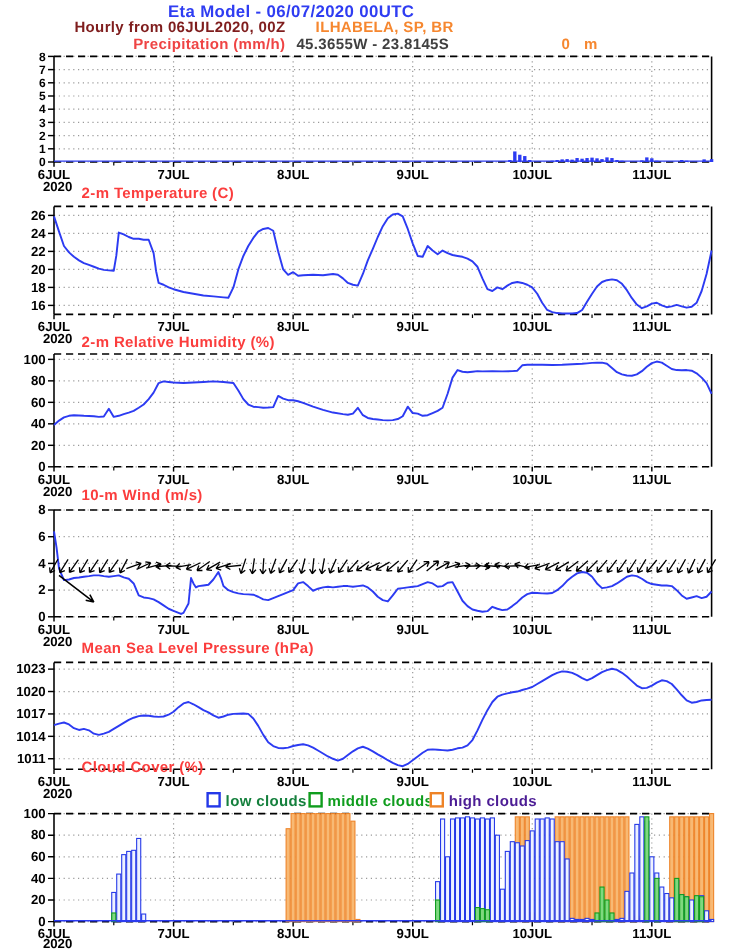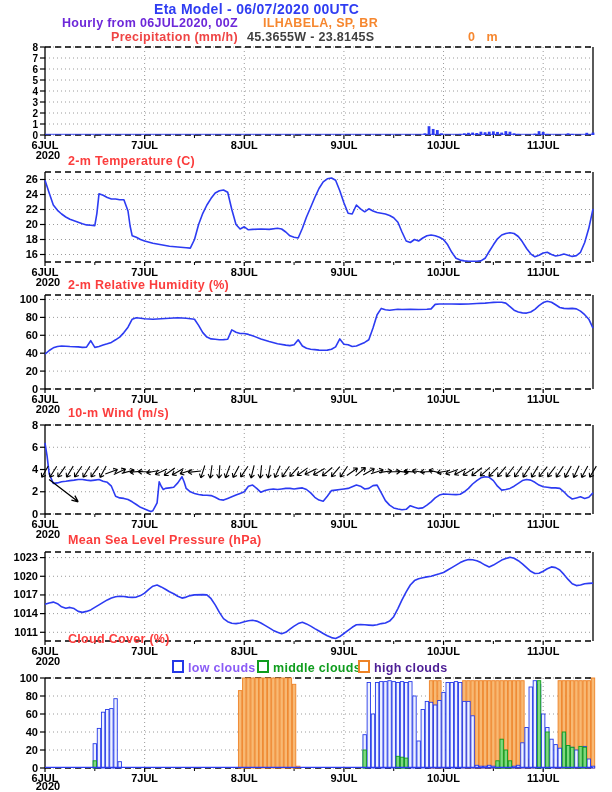--- a/index.html
+++ b/index.html
@@ -1,19 +1,19 @@
 <!DOCTYPE html>
 <html><head>
 <meta charset="utf-8">
 <style>
   html,body{margin:0;padding:0;background:#fff;}
   #page{position:relative;width:612px;height:792px;background:#ffffff;overflow:hidden;
         font-family:"Liberation Sans",sans-serif;}
   .t{position:absolute;white-space:pre;font-weight:bold;letter-spacing:.3px;}
-  .hdr{font-size:14px;margin-left:14px;}
+  .hdr{font-size:14px;}
   .sub{font-size:12.5px;}
   .ptitle{font-size:12.5px;}
   .leg{font-size:12.5px;}
   .sq{display:inline-block;width:8px;height:9px;background:#fff;border:2px solid #000;
       vertical-align:-1px;margin-right:4px;}
   #plots{position:absolute;left:0;top:0;}
 </style>
 </head>
 <body>
 
@@ -668,28 +668,28 @@
           <rect x="566.3909090909091" y="745.5" width="3.4" height="22.5" fill="#7fd97f" stroke="#0f9d1d" stroke-width="0.9"></rect>
           <rect x="570.5424242424242" y="747.3" width="3.4" height="20.700000000000045" fill="#7fd97f" stroke="#0f9d1d" stroke-width="0.9"></rect>
           <rect x="578.8454545454545" y="746.4" width="3.4" height="21.600000000000023" fill="#7fd97f" stroke="#0f9d1d" stroke-width="0.9"></rect>
           <rect x="582.9969696969697" y="747.3" width="3.4" height="20.700000000000045" fill="#7fd97f" stroke="#0f9d1d" stroke-width="0.9"></rect>
           <line x1="45" y1="767.3" x2="593" y2="767.3" stroke="#2c3bf2" stroke-width="1.2"></line>
         </g>
       </svg>
     </div>
 
   <div class="t hdr" style="left:140px;top:1px;color:#2f3df2;">Eta Model - 06/07/2020 00UTC</div>
-  <div class="t sub" style="left:62px;top:16px;color:#6d28d9;">Hourly from 06JUL2020, 00Z</div>
+  <div class="t sub" style="left:62px;top:16px;color:#7f1d1d;">Hourly from 06JUL2020, 00Z</div>
   <div class="t sub" style="left:263px;top:16px;color:#f6872f;">ILHABELA, SP, BR</div>
   <div class="t sub" style="left:247px;top:30px;color:#404040;">45.3655W - 23.8145S</div>
   <div class="t sub" style="left:468px;top:30px;color:#f6872f;"><span>0</span>&nbsp;&nbsp;&nbsp;<span>m</span></div>
 
   <div class="t ptitle" style="left:68px;top:30px;color:#ef4444;padding-left:43px;">Precipitation (mm/h)</div>
   <div class="t ptitle" style="left:68px;top:154px;color:#fb3d3d;">2-m Temperature (C)</div>
   <div class="t ptitle" style="left:68px;top:278px;color:#fb3d3d;">2-m Relative Humidity (%)</div>
   <div class="t ptitle" style="left:68px;top:406px;color:#fb3d3d;">10-m Wind (m/s)</div>
   <div class="t ptitle" style="left:68px;top:533px;color:#fb3d3d;">Mean Sea Level Pressure (hPa)</div>
 
   <div class="t ptitle" style="left:68px;top:632px;color:#fb3d3d;">Cloud Cover (%)</div>
-  <div class="t leg" style="left:172px;top:660px;color:#8b5cf6;text-align:right;"><span class="sq" style="border-color:#2438e8;"></span><span>low clouds</span></div>
+  <div class="t leg" style="left:172px;top:660px;color:#15803d;text-align:right;"><span class="sq" style="border-color:#2438e8;"></span><span>low clouds</span></div>
   <div class="t leg" style="left:257px;top:660px;color:#0f9d1d;"><span class="sq" style="border-color:#0f9d1d;"></span><span>middle clouds</span></div>
   <div class="t leg" style="left:358px;top:660px;color:#4c1d95;"><span class="sq" style="border-color:#ee8327;"></span><span>high clouds</span></div>
 </div>
 
 </body></html>

